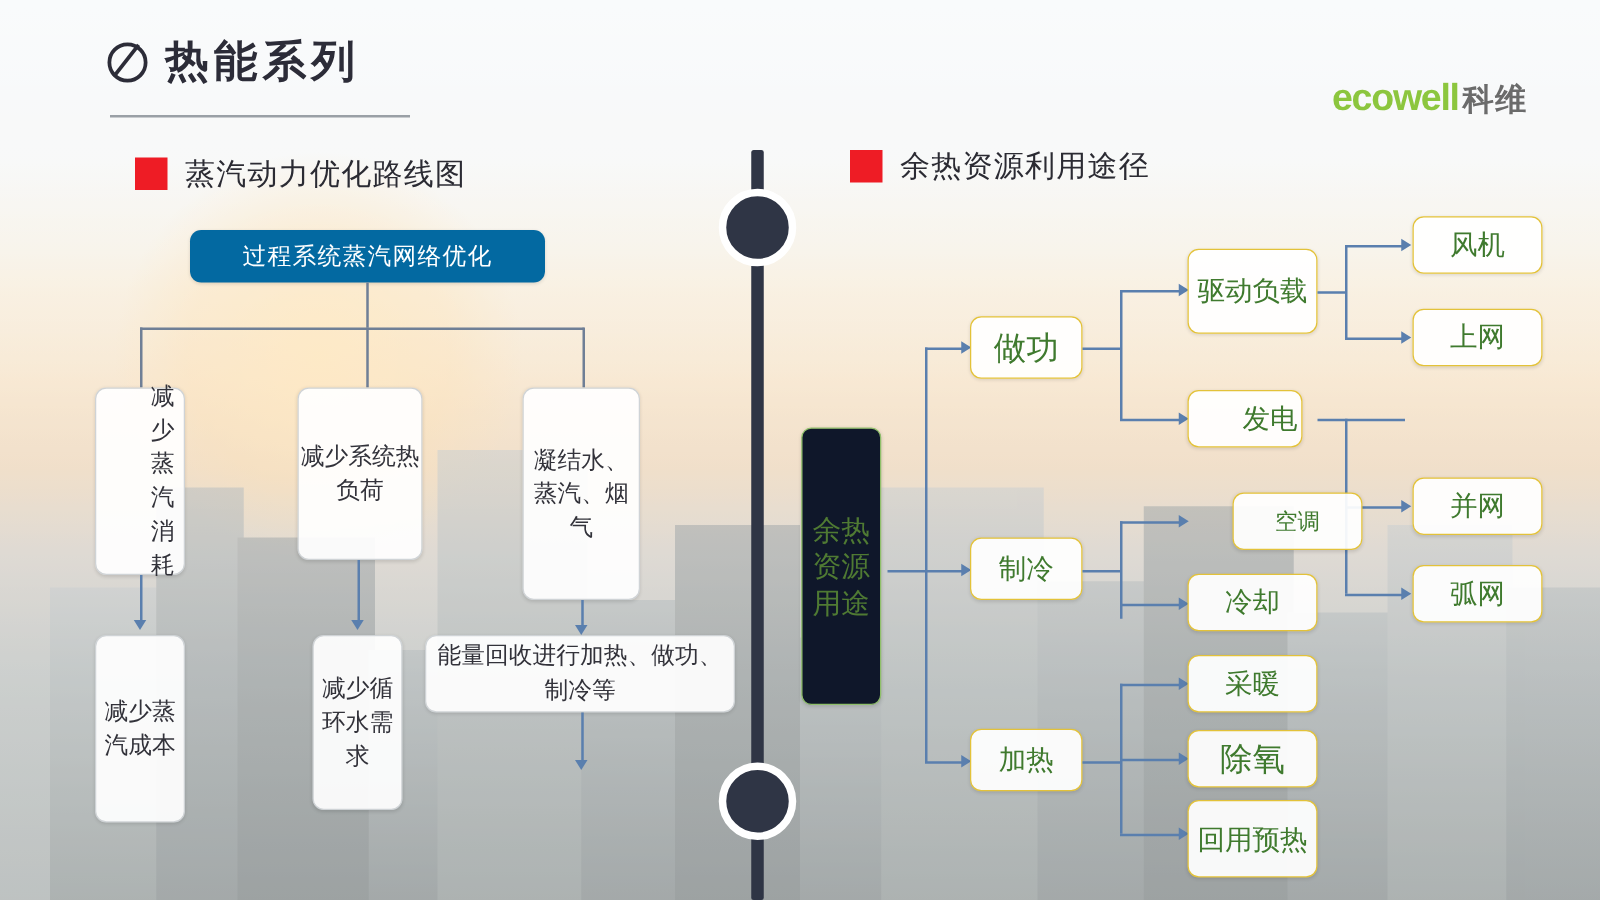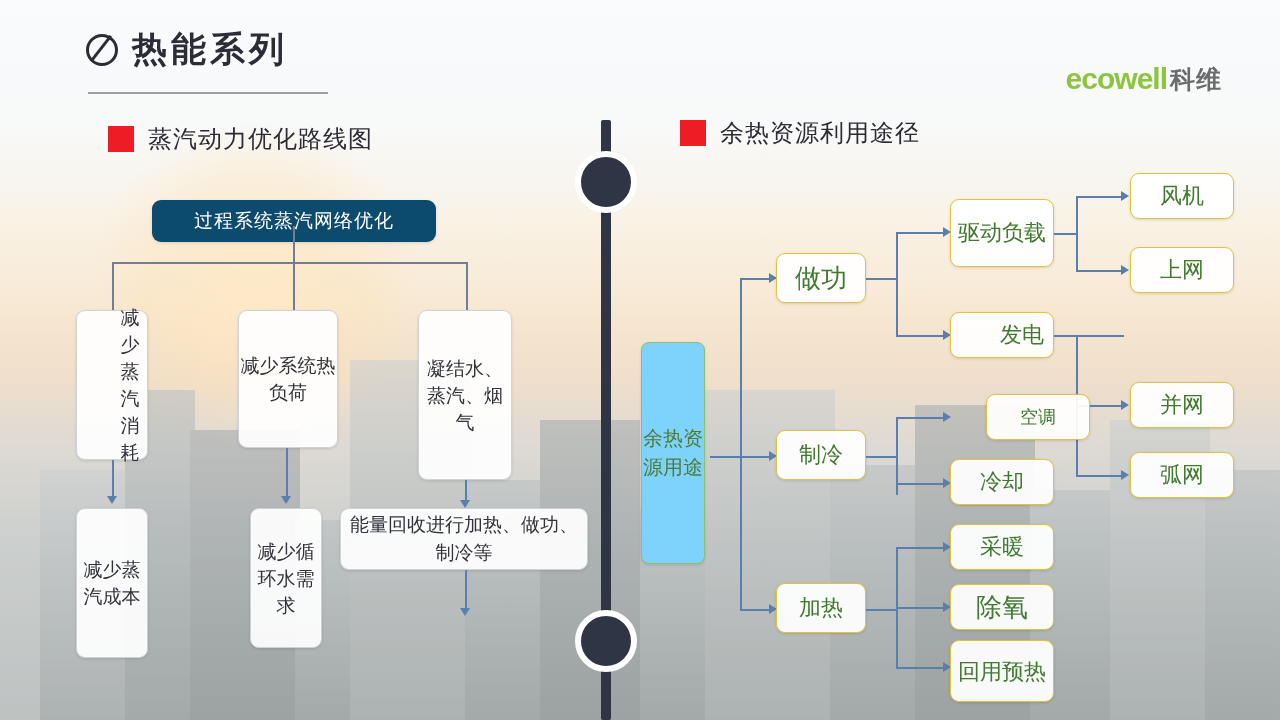--- a/index.html
+++ b/index.html
@@ -71,36 +71,36 @@
   .cnode {
     position:absolute; width:62px; height:62px; border-radius:50%;
     background:#2f3545; border:6px solid #ffffff; box-sizing:border-box;
   }
   #cnode-top { left:575px; top:151px; }
   #cnode-bot { left:575px; top:610px; }
 
   
   .center-green {
     position:absolute; left:641px; top:342px; width:62px; height:220px;
-    background:#7dd3fc; border:1.5px solid #8fbf6a; border-radius:8px;
+    background:#0f172a; border:1.5px solid #8fbf6a; border-radius:8px;
     display:flex; align-items:center; justify-content:center;
-    color:#4f7a33; font-size:20px; line-height:29px; text-align:center;
+    color:#4f7a33; font-size:23px; line-height:29px; text-align:center;
     box-shadow:0 1px 3px rgba(0,0,0,0.12);
   }
 
   
   .box {
     position:absolute; box-sizing:border-box;
     display:flex; align-items:center; justify-content:center; text-align:center;
     border-radius:9px; background:rgba(255,255,255,0.92);
     box-shadow:0 1px 3px rgba(0,0,0,0.12);
   }
   .box.white { border:1.4px solid #cfd3d6; color:#32323a; }
   .box.green-fill {
-    background:#0c4a6e; color:#ffffff; border:none; font-size:19px; letter-spacing:1px;margin-top:16px;
+    background:#0369a1; color:#ffffff; border:none; font-size:19px; letter-spacing:1px;
   }
   .box.yellow { border:1.6px solid #e3c239; color:#3f7a2e; background:rgba(255,255,255,0.93); }
 
   
   .ln { position:absolute; background:#5a7fae; }
   .ln.h { height:1.6px; }
   .ln.v { width:1.6px; }
   .ln.gray { background:#6f7f96; }
   .arrow {
     position:absolute; width:0; height:0;
@@ -201,21 +201,21 @@
   <div class="box yellow" style="left:776px; top:583px; width:90px; height:50px; font-size:22px;">加热</div>
 
   <div class="ln h" style="left:866px; top:278px; width:30px;"></div>
   <div class="ln v" style="left:896px; top:232px; height:104px;"></div>
   <div class="ln h" style="left:896px; top:232px; width:50px;"></div>
   <div class="arrow right" style="left:943px; top:227px;"></div>
   <div class="ln h" style="left:896px; top:335px; width:50px;"></div>
   <div class="arrow right" style="left:943px; top:330px;"></div>
 
   <div class="box yellow" style="left:950px; top:199px; width:104px; height:68px; font-size:22px; line-height:30px;">驱动负载</div>
-  <div class="box yellow" style="left:950px; top:312px; width:104px; height:46px; font-size:22px;padding-left:40px;">发电</div>
+  <div class="box yellow" style="left:950px; top:312px; width:92px; height:46px; font-size:22px;padding-left:40px;">发电</div>
 
   <div class="ln h" style="left:1054px; top:233px; width:22px;"></div>
   <div class="ln v" style="left:1076px; top:196px; height:75px;"></div>
   <div class="ln h" style="left:1076px; top:196px; width:48px;"></div>
   <div class="arrow right" style="left:1121px; top:191px;"></div>
   <div class="ln h" style="left:1076px; top:270px; width:48px;"></div>
   <div class="arrow right" style="left:1121px; top:265px;"></div>
 
   <div class="box yellow" style="left:1130px; top:173px; width:104px; height:46px; font-size:22px;">风机</div>
   <div class="box yellow" style="left:1130px; top:247px; width:104px; height:46px; font-size:22px;">上网</div>

